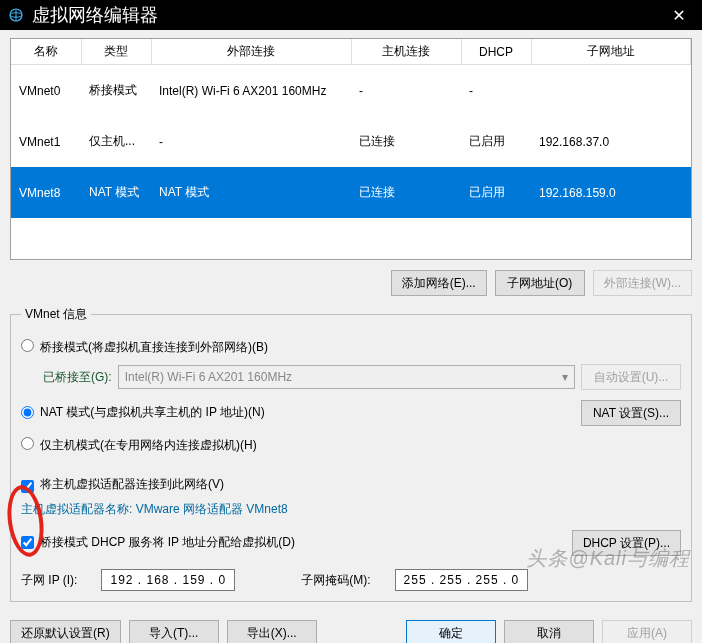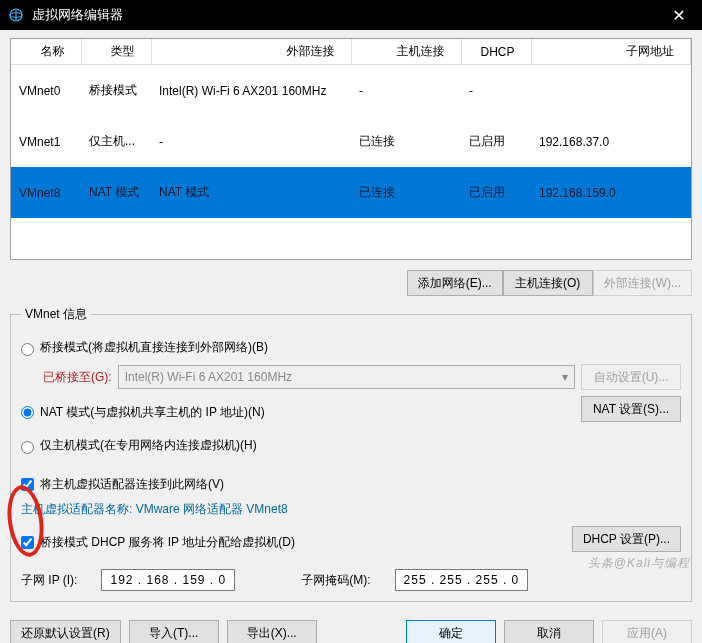--- a/index.html
+++ b/index.html
@@ -1,53 +1,53 @@
 <!DOCTYPE html>
 <html><head>
   <meta charset="utf-8">
   <style>
     * { box-sizing: border-box; margin: 0; padding: 0; }
     body { font-family: "Microsoft YaHei", "Segoe UI", Tahoma, sans-serif; font-size: 12px; background: #fff; width: 702px; }
     .titlebar { background: #000; color: #fff; height: 30px; display: flex; align-items: center; padding: 0 8px; }
     .titlebar .icon { width: 16px; height: 16px; margin-right: 8px; display: flex; align-items: center; justify-content: center; }
-    .titlebar .title { flex: 1; font-size: 13px; }
+    .titlebar .title { flex: 1; font-size: 18px; }
     .titlebar .close { width: 30px; text-align: center; font-size: 16px; cursor: pointer; }
     .content { padding: 8px 10px 10px 10px; background: #f0f0f0; }
     .table-wrap { background: #fff; border: 1px solid #a0a0a0; height: 222px; overflow: hidden; }
     table { width: 100%; border-collapse: collapse; font-size: 12px; }
-    th { text-align: right; padding: 4px 16px; font-weight: normal; border-right: 1px solid #e0e0e0; background: #fff; border-bottom: 1px solid #ddd; position: relative; }
+    th { text-align: center; padding: 4px 4px; font-weight: normal; border-right: 1px solid #e0e0e0; background: #fff; border-bottom: 1px solid #ddd; position: relative; }
     td { padding: 17px 8px; }
-    tr.selected td { background: #0078d7; color: #0f172a; }
-    .btn-row { display: flex; justify-content: flex-end; margin: 10px 0; }
+    tr.selected td { background: #0078d7; color: #ffffff; }
+    .btn-row { display: flex; justify-content: flex-end; gap: 8px; margin: 10px 0; }
     button { font-family: inherit; font-size: 12px; padding: 4px 10px; background: #e1e1e1; border: 1px solid #adadad; cursor: pointer; min-width: 90px; height: 26px; }
     button:disabled { color: #a0a0a0; background: #efefef; border-color: #d0d0d0; cursor: default; }
     fieldset { border: 1px solid #c0c0c0; padding: 8px 10px 10px 10px; margin-bottom: 0; }
     legend { padding: 0 4px; font-size: 12px; }
     .row { display: flex; align-items: center; margin: 6px 0; gap: 6px; }
-    .radio-row { display: flex; align-items: flex-end; margin: 8px 0; }
+    .radio-row { display: flex; align-items: flex-start; margin: 8px 0; }
     .radio-row input[type=radio] { margin-right: 6px; }
     .indent { margin-left: 22px; }
     .sel { flex: 1; height: 24px; border: 1px solid #adadad; background: #efefef; color: #888; padding: 0 6px; display: flex; align-items: center; justify-content: space-between; }
     .sel.disabled { color: #888; }
     .side-btn { min-width: 100px; }
-    .checkbox-row { display: flex; align-items: center; margin: 8px 0; }
+    .checkbox-row { display: flex; align-items: flex-end; margin: 8px 0; }
     .checkbox-row input { margin-right: 6px; }
     .ip-row { display: flex; align-items: center; gap: 24px; margin-top: 10px; }
     .ip-box { border: 1px solid #7a7a7a; background: #fff; padding: 3px 8px; font-family: inherit; letter-spacing: 1px; min-width: 130px; text-align: center; }
     .bottom-bar { display: flex; align-items: center; gap: 8px; padding: 8px 10px; background: #f0f0f0; }
     .bottom-bar .spacer { flex: 1; }
     .watermark { position: relative; }
-    .watermark-text { position: absolute; right: 12px; bottom: 40px; font-size: 12px; color: rgba(120,120,120,0.55); font-style: italic; pointer-events: none; letter-spacing: 1px; }
+    .watermark-text { position: absolute; right: 12px; bottom: 40px; font-size: 20px; color: rgba(120,120,120,0.55); font-style: italic; pointer-events: none; letter-spacing: 1px; }
     .red-circle { position: absolute; left: 8px; top: 455px; width: 35px; height: 72px; border: 4px solid #e2231a; border-radius: 50% / 50%; transform: rotate(-8deg); pointer-events: none; }
     .col-name { width: 70px; }
     .col-type { width: 70px; }
     .col-ext { width: 200px; }
     .col-host { width: 110px; }
     .col-dhcp { width: 70px; }
-    .fieldset-row { display: flex; }
+    .fieldset-row { display: flex; align-items: center; }
     .fieldset-row .left { flex: 1; display: flex; align-items: center; }
   </style>
 </head>
 <body>
 
 <div class="titlebar">
   <span class="icon">
     <svg width="16" height="16" viewBox="0 0 16 16">
         <circle cx="8" cy="8" r="6" fill="none" stroke="#3db4f2" stroke-width="1.2"></circle>
         <ellipse cx="8" cy="8" rx="6" ry="2.2" fill="none" stroke="#3db4f2" stroke-width="1"></ellipse>
@@ -96,33 +96,33 @@
           <td>已连接</td>
           <td>已启用</td>
           <td>192.168.159.0</td>
         </tr>
       </tbody>
     </table>
   </div>
 
   <div class="btn-row">
     <button>添加网络(E)...</button>
-    <button>主机连接(O)</button>
+    <button>子网地址(O)</button>
     <button disabled="">外部连接(W)...</button>
   </div>
 
   <fieldset>
     <legend>VMnet 信息</legend>
 
     <div class="radio-row">
       <input type="radio" name="mode" style="">
       <span>桥接模式(将虚拟机直接连接到外部网络)(B)</span>
     </div>
     <div class="row indent">
-      <span style="color:#b91c1c">已桥接至(G):</span>
+      <span style="color:#14532d">已桥接至(G):</span>
       <div class="sel disabled">
         <span>Intel(R) Wi-Fi 6 AX201 160MHz</span>
         <span>▾</span>
       </div>
       <button disabled="" class="side-btn">自动设置(U)...</button>
     </div>
 
     <div class="fieldset-row">
       <div class="left radio-row">
         <input type="radio" name="mode" checked="" style="">

